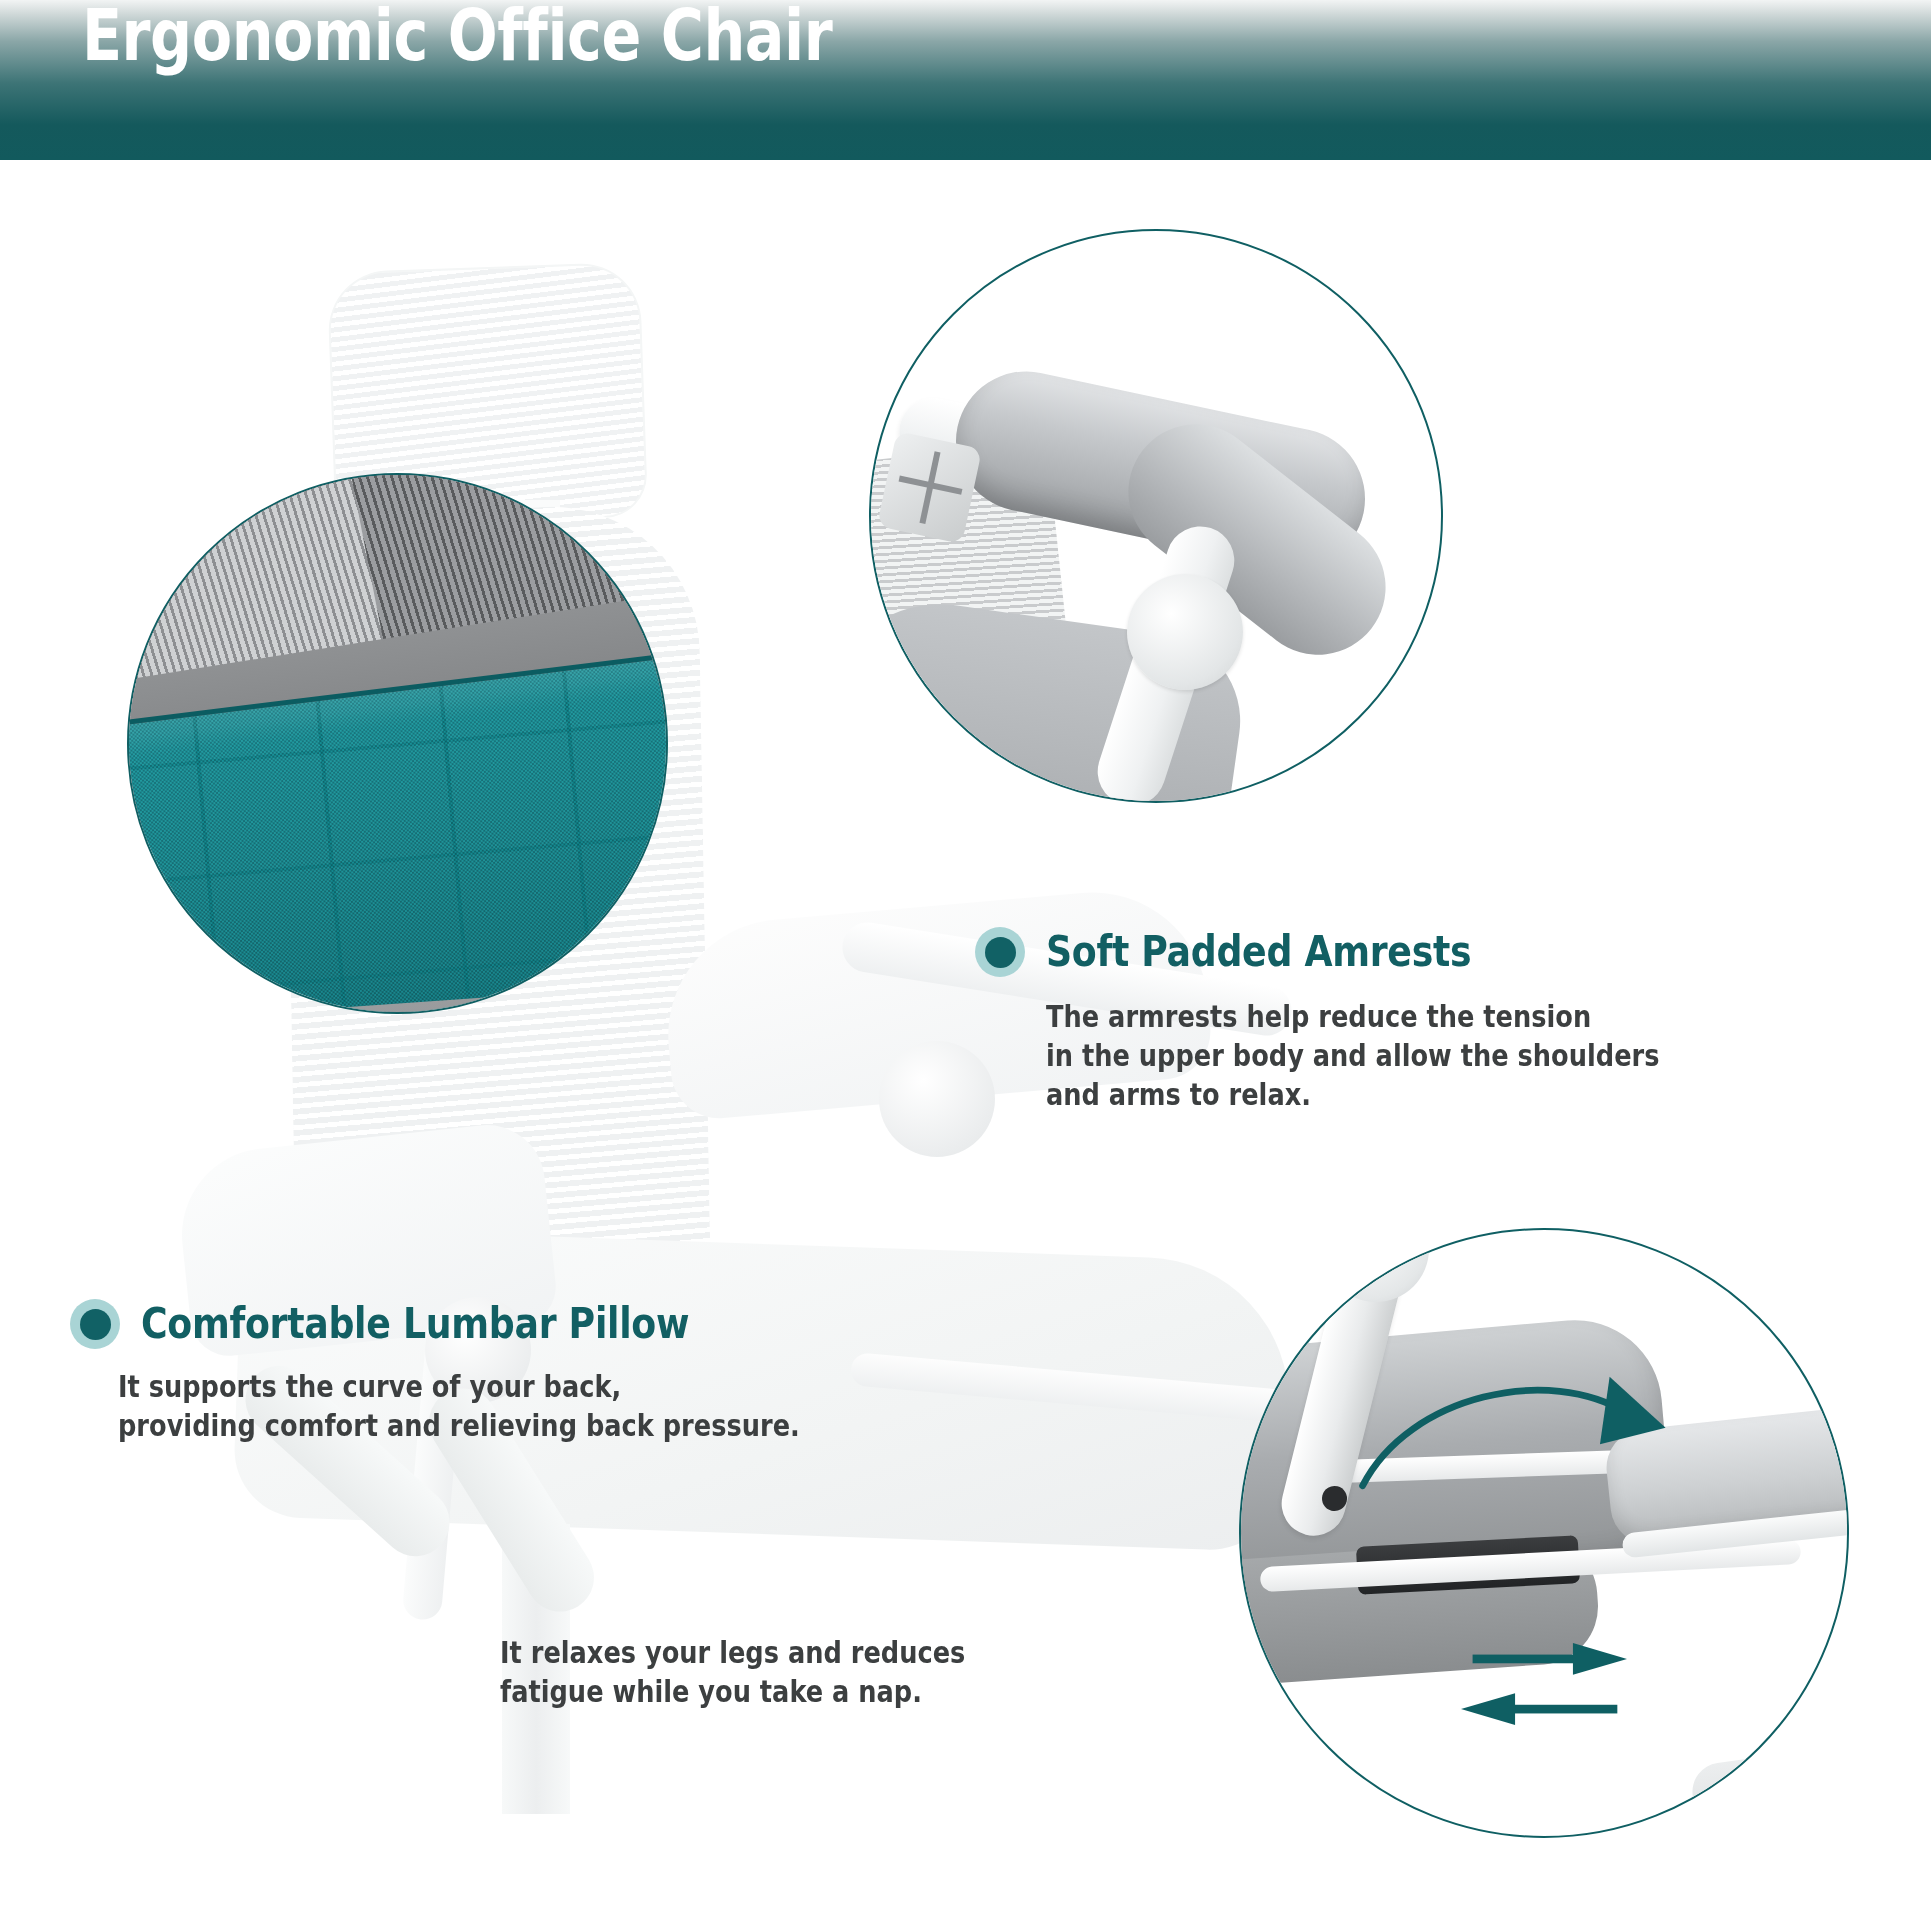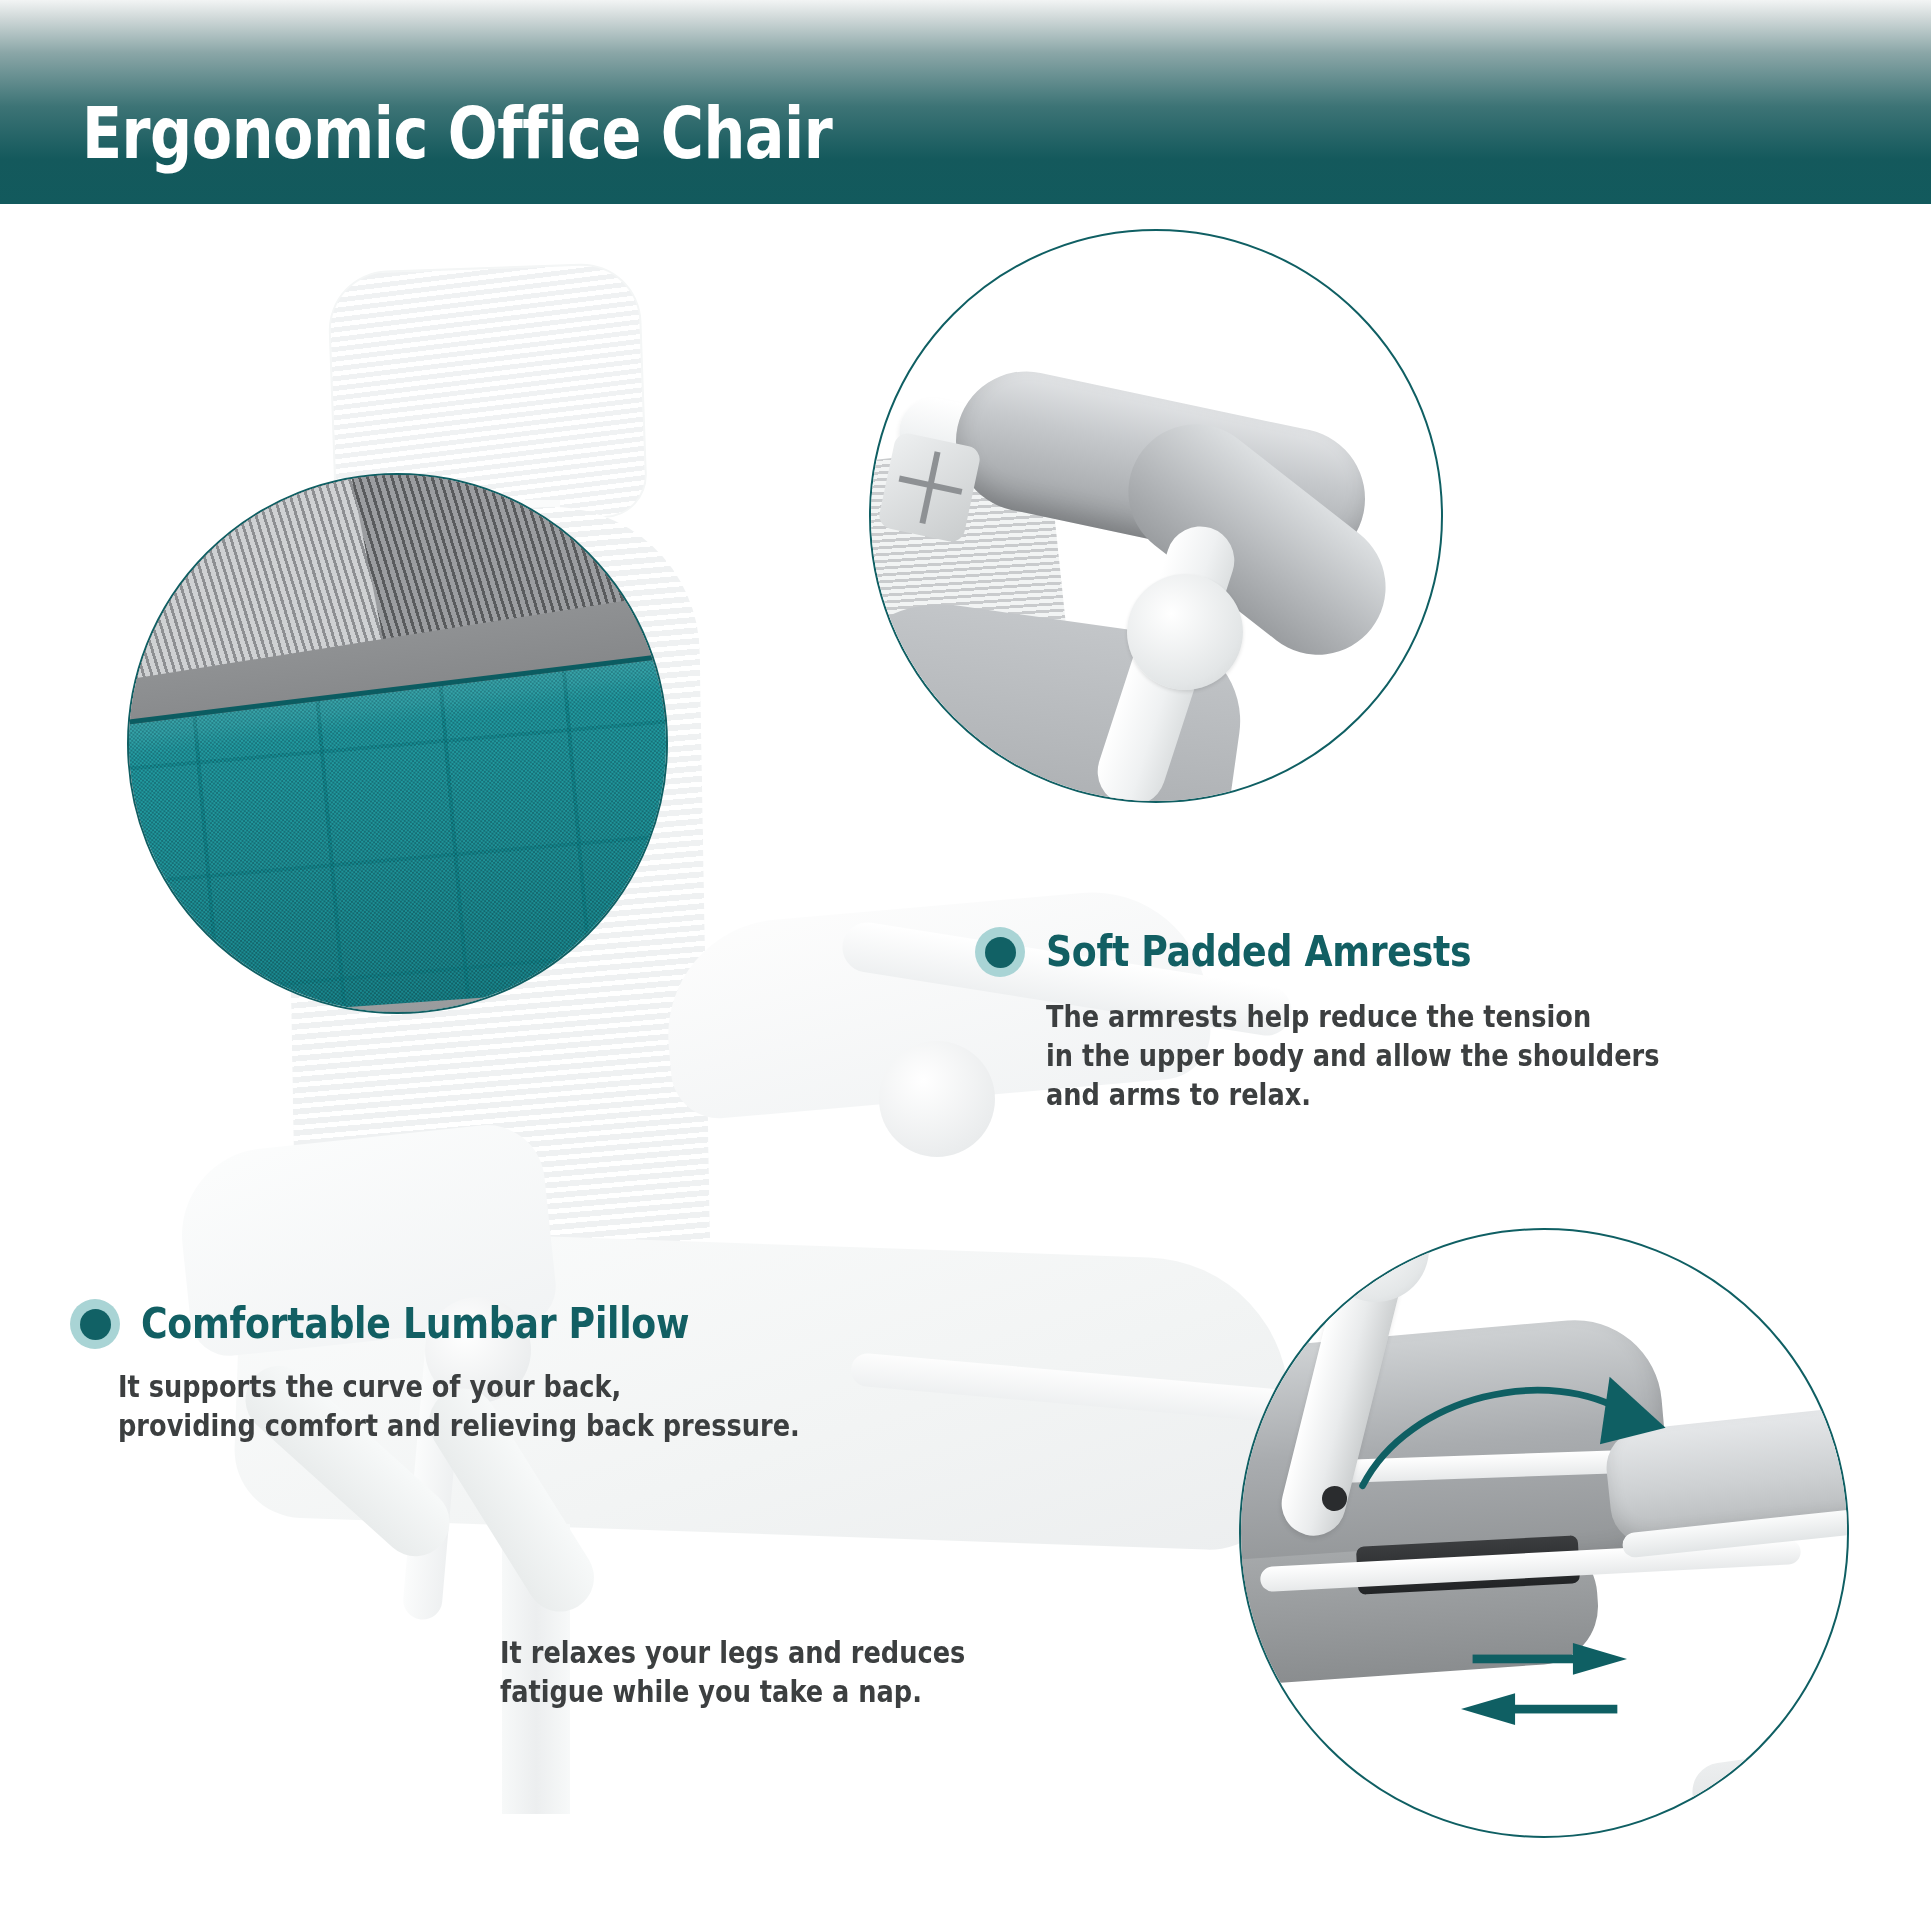--- a/index.html
+++ b/index.html
@@ -7,23 +7,23 @@
     width:1931px;height:1931px;
     background:#ffffff;
     font-family:"Liberation Sans", sans-serif;
     overflow:hidden;
     position:relative;
   }
   #stage{position:absolute;inset:0;width:1931px;height:1931px;overflow:hidden;background:#fff;}
 
   
   .header{
-    position:absolute;left:0;top:0;width:1931px;height:204px;
+    position:absolute;left:0;top:0;width:1931px;height:160px;
     background:linear-gradient(to bottom,#f2f4f4 0%,#cfd8d8 9%,#8aa6a7 26%,#3d7476 52%,#14595c 78%,#125a5d 100%);
-    display:flex;align-items:flex-end;
+    display:flex;align-items:flex-start;
   }
   .header-title{
     color:#ffffff;
     font-family:"DejaVu Sans Condensed","Liberation Sans Narrow","Liberation Sans",sans-serif;
     font-weight:bold;
     font-size:71px;
     letter-spacing:-0.5px;
     line-height:1;
     padding:0 0 35px 89px;
     transform:scaleX(0.92);

